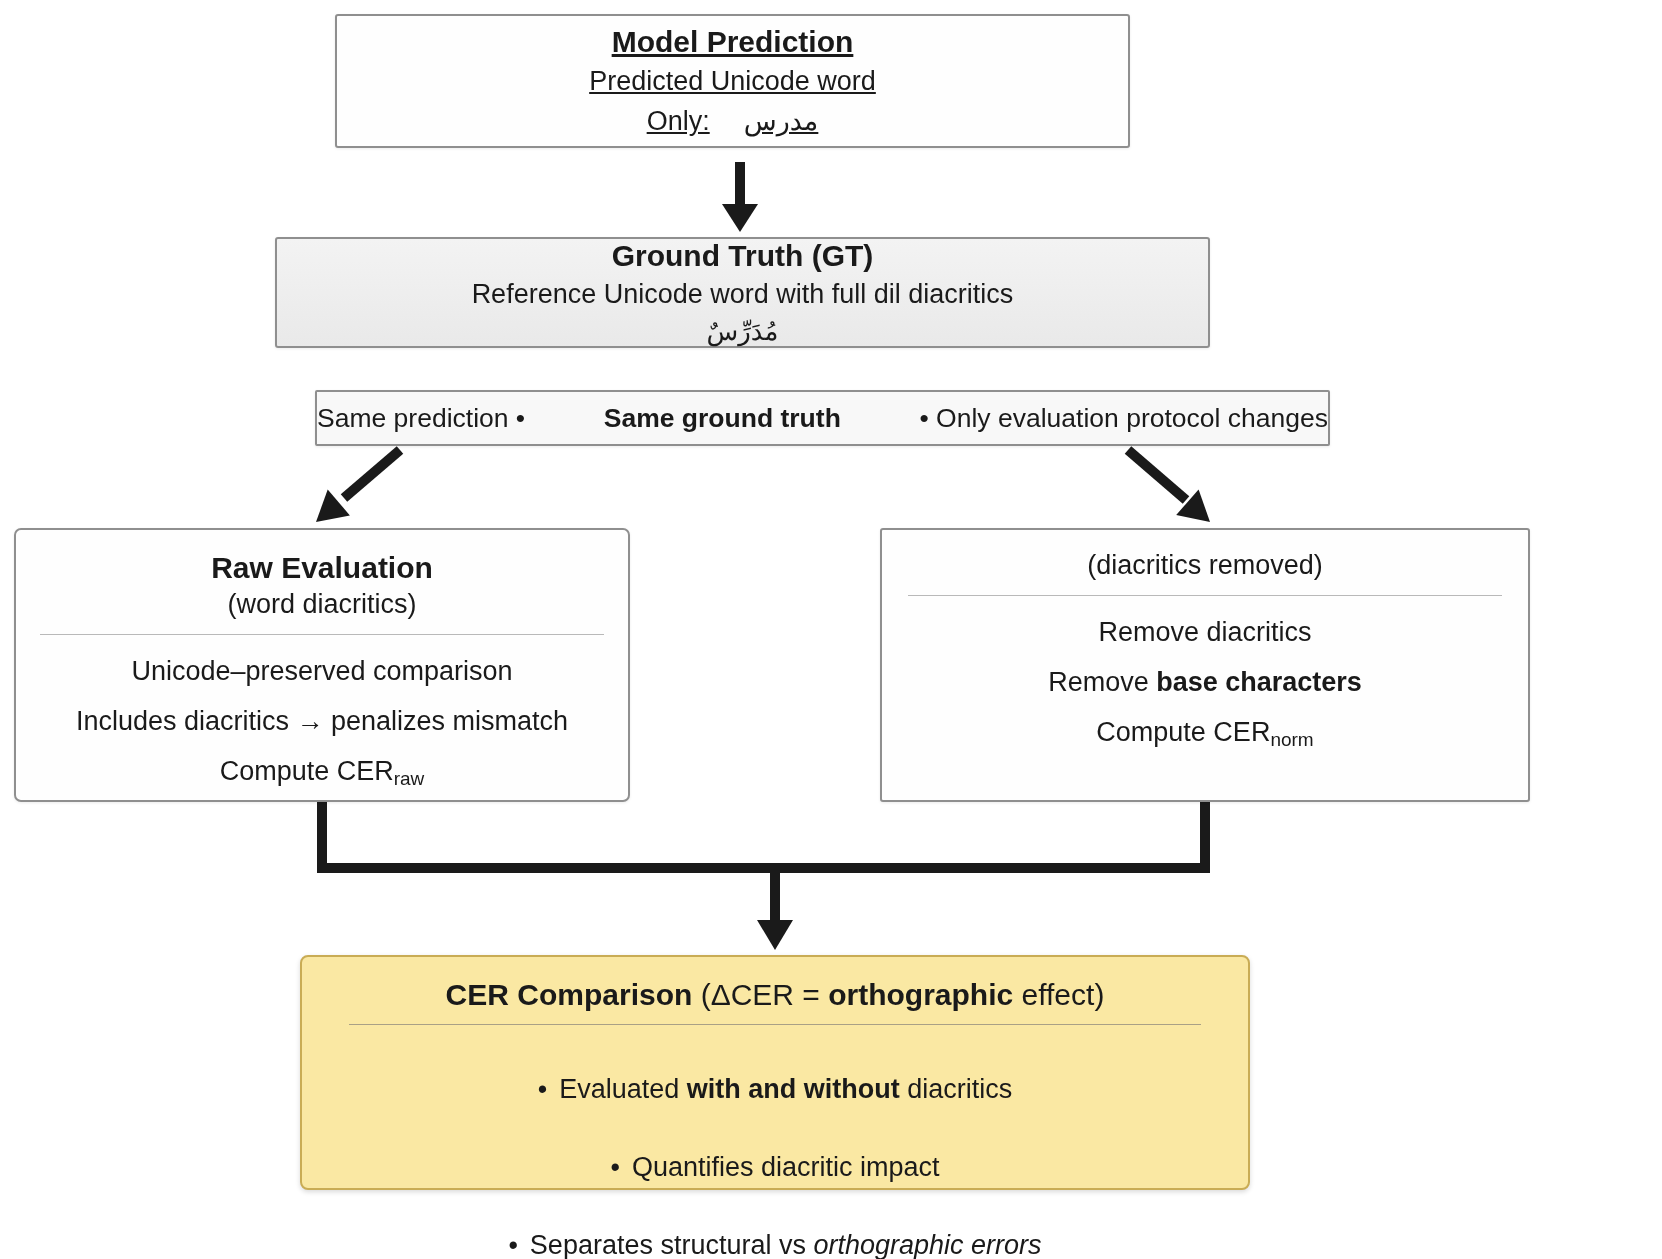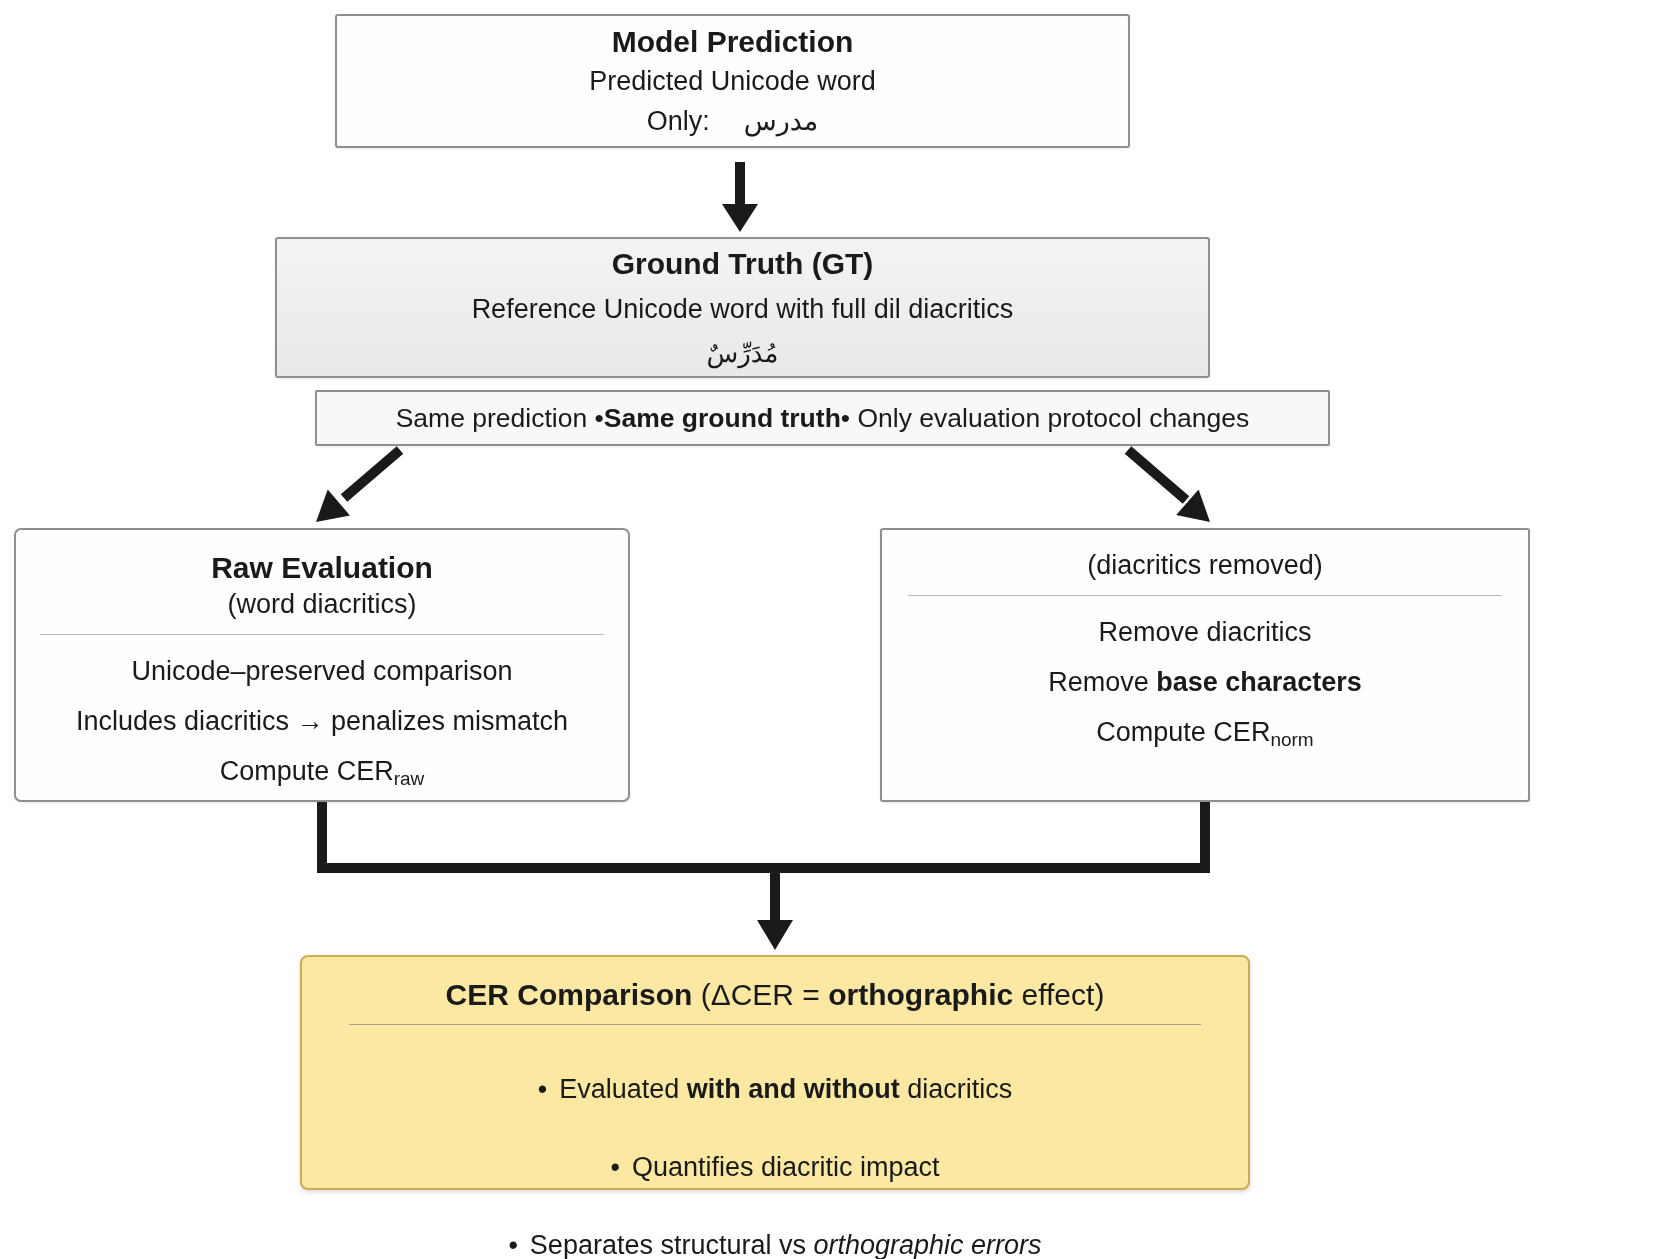--- a/index.html
+++ b/index.html
@@ -42,36 +42,37 @@
   .box .line{
     font-size:27px;
     line-height:1.4;
   }
   
   #model-box{
     left:335px; top:14px; width:795px; height:134px;
     justify-content:center;
     border-radius:3px;
     gap:2px;
+    text-decoration:underline;
   }
   .pred-row{font-size:27px; line-height:1.35;}
   .pred-row .arabic{margin-left:34px; font-size:27px;}
   
   #gt-box{
-    left:275px; top:237px; width:935px; height:141px;
+    left:275px; top:237px; width:935px; height:111px;
     justify-content:center;
     background:linear-gradient(180deg,#f3f3f3,#e9e9e9);
     border-radius:3px;
-    gap:8px;
+    gap:1px;
   }
   #gt-box .arabic{font-size:26px; line-height:1.35;}
   
   #protocol-bar{
     left:315px; top:390px; width:1015px; height:56px;
-    justify-content:center;
+    justify-content:space-between;
     flex-direction:row;
     align-items:center;
     background:#f8f8f8;
     border-radius:2px;
     font-size:26.5px;
   }
   #protocol-bar b{font-weight:bold;}
   
   #raw-box{
     left:14px; top:528px; width:616px; height:274px;

